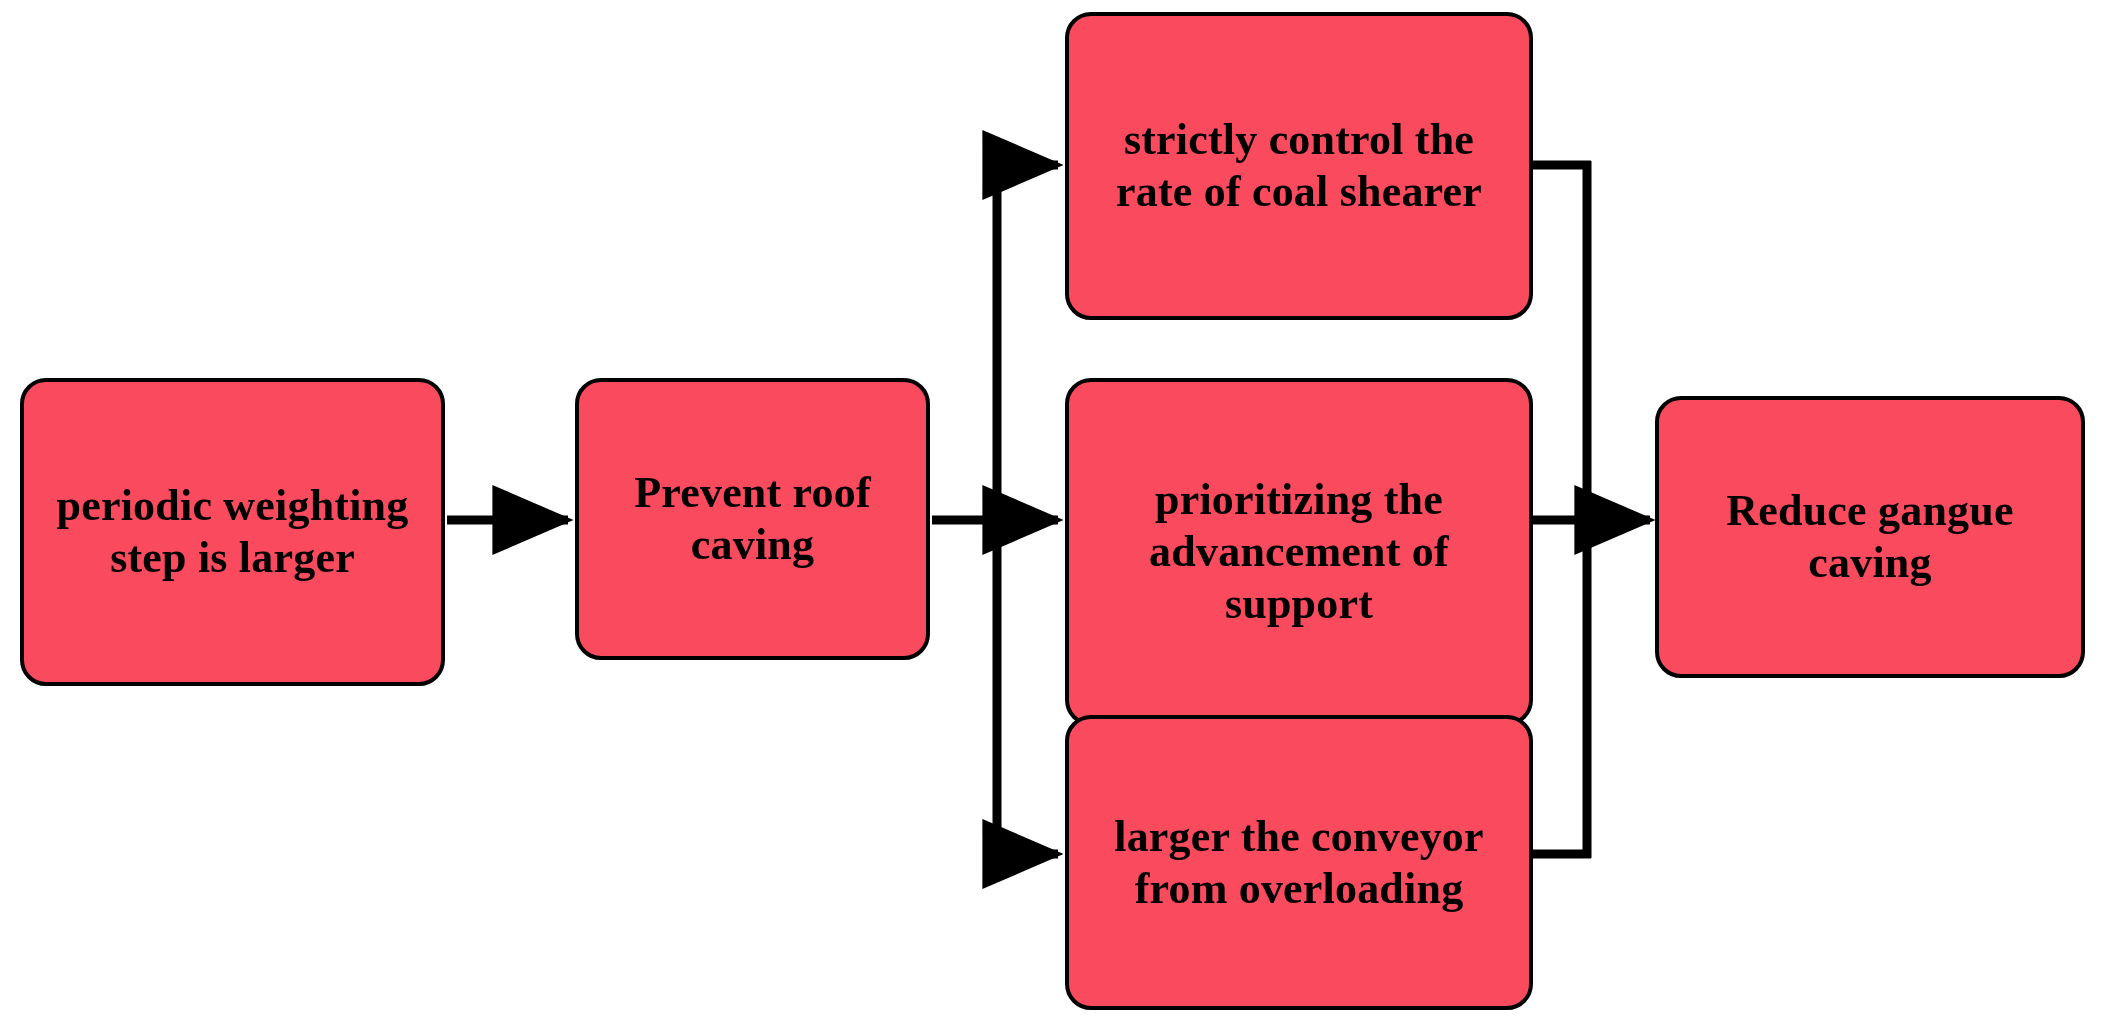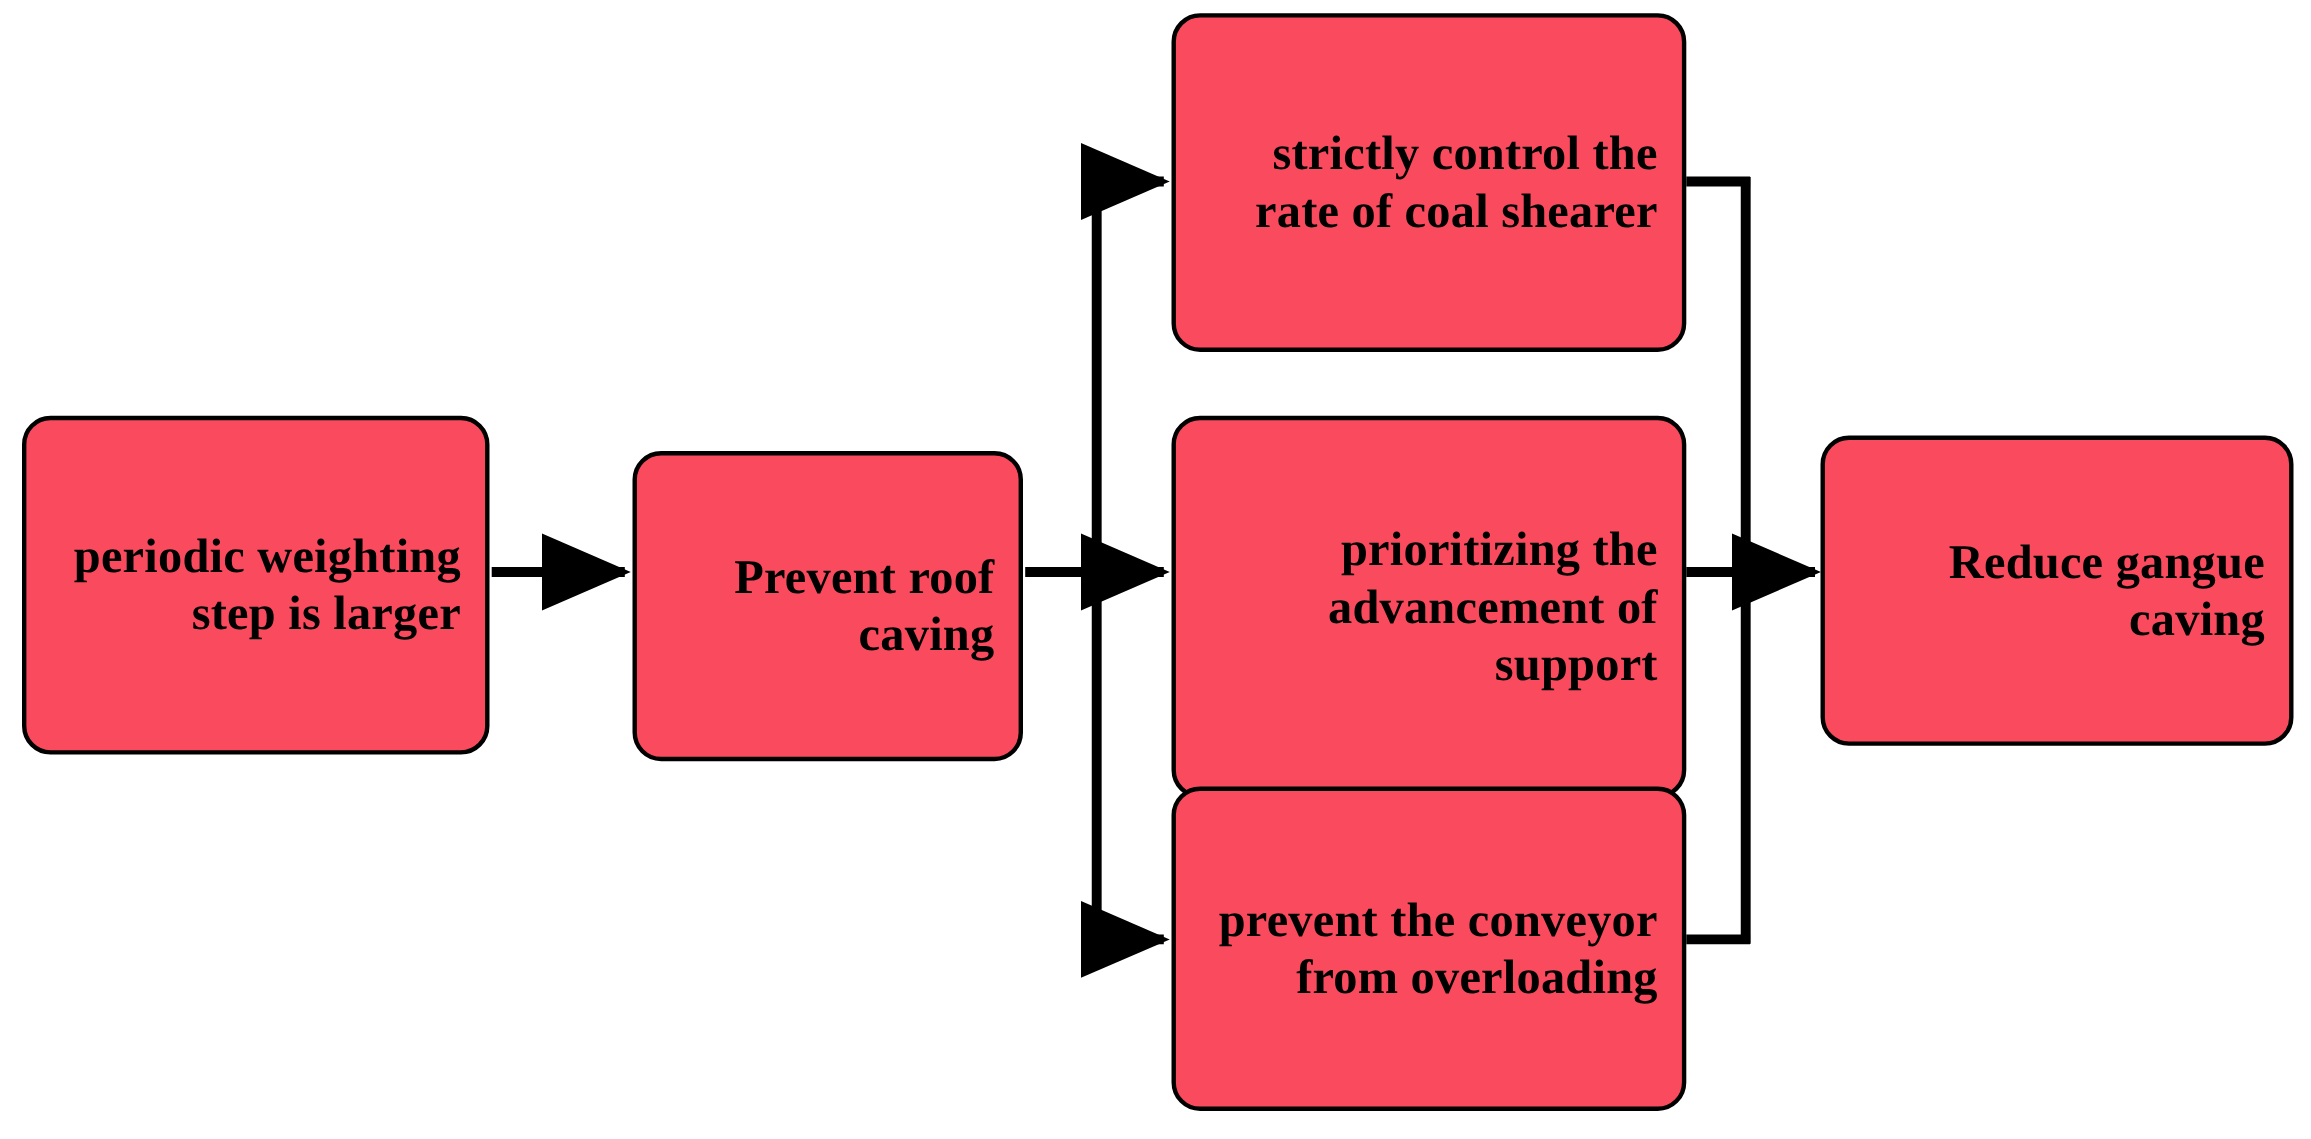--- a/index.html
+++ b/index.html
@@ -20,35 +20,35 @@
   }
   .node {
     position: absolute;
     box-sizing: border-box;
     background: #fa4b5e;
     border: 4px solid #000000;
     border-radius: 26px;
     display: flex;
     align-items: center;
     justify-content: center;
-    text-align: right;
+    text-align: center;
     color: #000000;
     font-weight: bold;
     font-size: 44px;
     line-height: 1.18;
     padding: 6px 22px;
     letter-spacing: 0.2px;
   }
   .node .label {
     display: block;
     width: 100%;
   }
   
   #node-source      { left: 20px;   top: 378px; width: 425px; height: 308px; }
-  #node-prevent     { left: 575px;  top: 378px; width: 355px; height: 282px; margin-top: 32px; }
+  #node-prevent     { left: 575px;  top: 378px; width: 355px; height: 282px; }
   #node-shearer     { left: 1065px; top: 12px;  width: 468px; height: 308px; }
   #node-support     { left: 1065px; top: 378px; width: 468px; height: 348px; }
   #node-conveyor    { left: 1065px; top: 715px; width: 468px; height: 295px; }
   #node-result      { left: 1655px; top: 396px; width: 430px; height: 282px; }
 
   #edges {
     position: absolute;
     left: 0;
     top: 0;
     width: 2101px;
@@ -111,20 +111,20 @@
 
   <div class="node" id="node-shearer">
     <span class="label">strictly control the rate of coal shearer</span>
   </div>
 
   <div class="node" id="node-support">
     <span class="label">prioritizing the advancement of support</span>
   </div>
 
   <div class="node" id="node-conveyor">
-    <span class="label">prevent the conveyor from overloading</span>
+    <span class="label">larger the conveyor from overloading</span>
   </div>
 
   <div class="node" id="node-result">
     <span class="label">Reduce gangue caving</span>
   </div>
 
 </div>
 
 </body></html>

